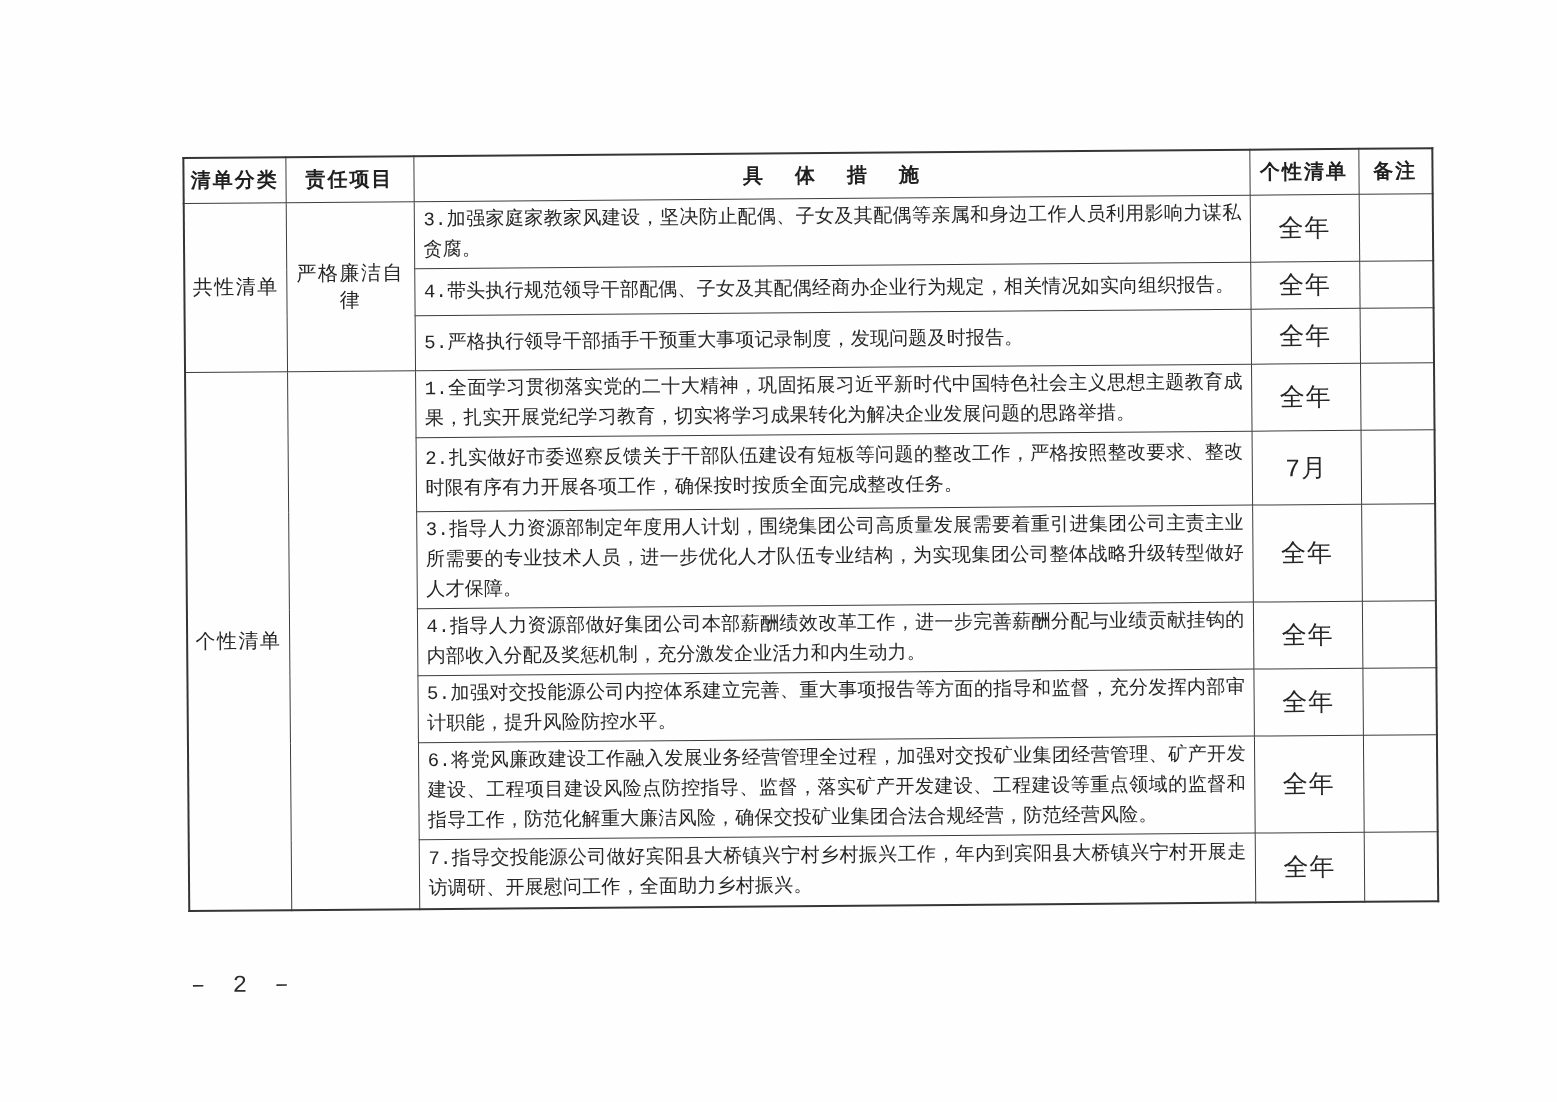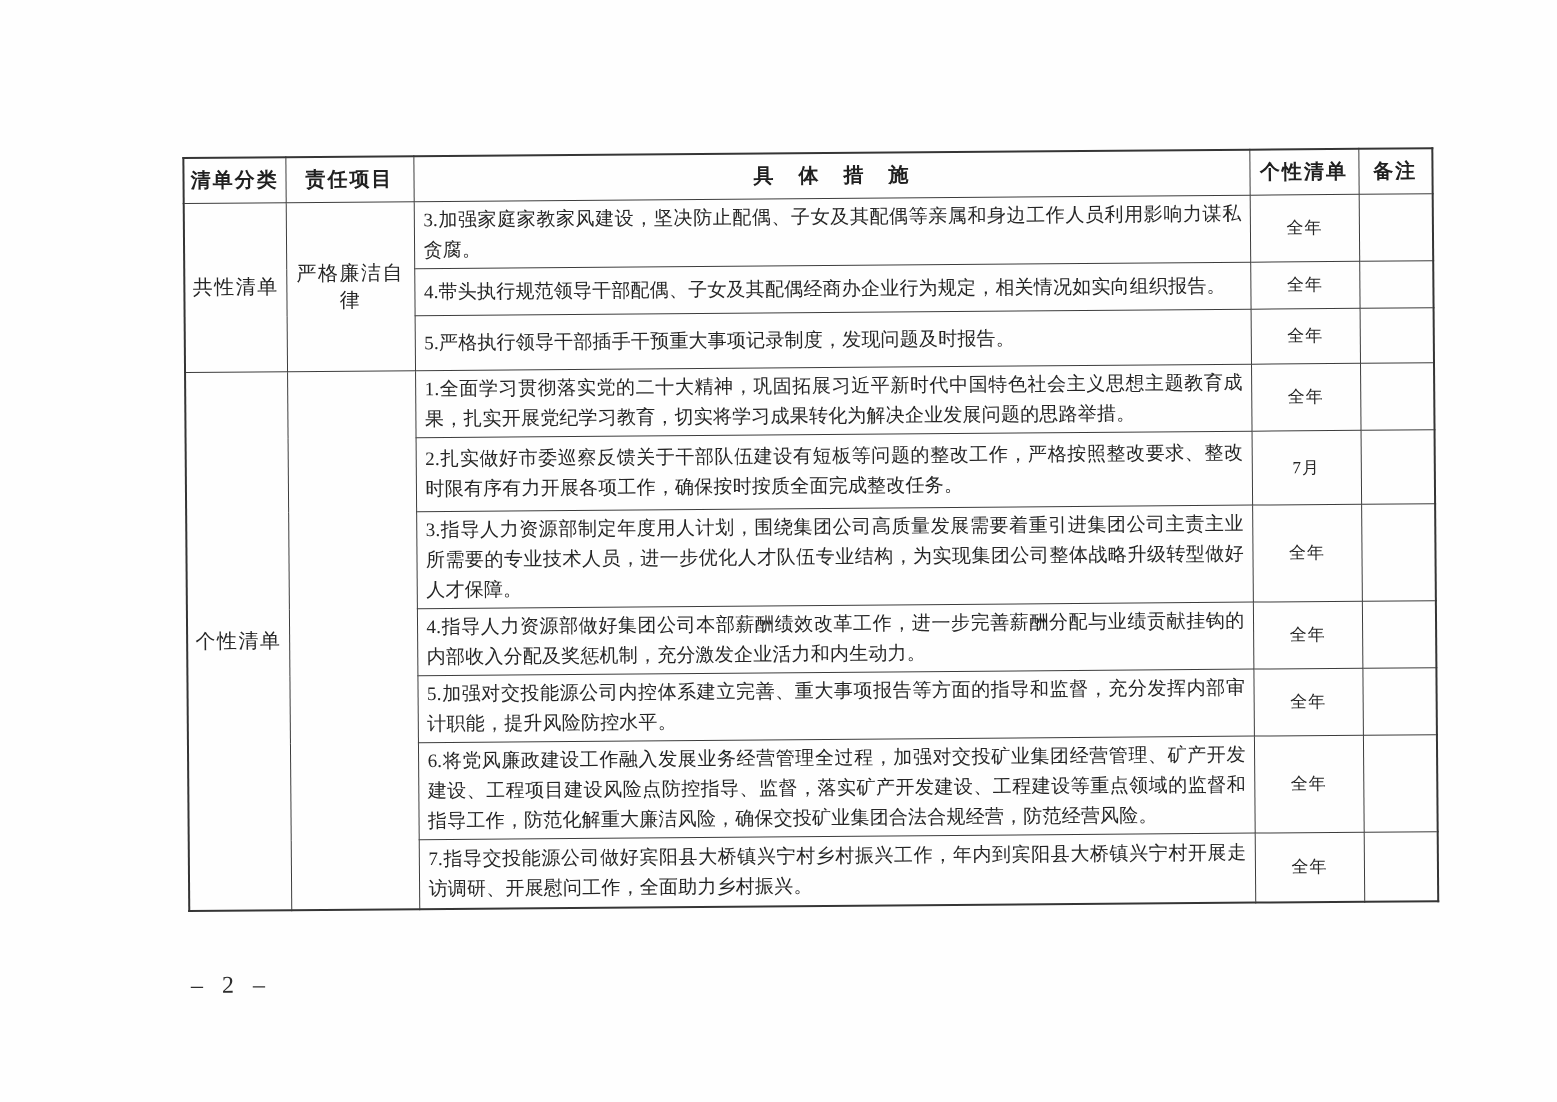--- a/index.html
+++ b/index.html
@@ -6,21 +6,21 @@
     margin: 0;
     padding: 0;
     background: #ffffff;
   }
   .page {
     position: relative;
     width: 1557px;
     height: 1102px;
     background: #fefefe;
     overflow: hidden;
-    font-family: Liberation Serif, serif;
+    font-family: Liberation Mono, monospace;
     color: #262626;
   }
   
   .scan {
     position: absolute;
     inset: 0;
     transform: rotate(-0.45deg);
     transform-origin: 188px 877px;
   }
   table.doc-table {
@@ -59,21 +59,21 @@
     line-height: 30px;
     padding: 3px 8px 3px 9px;
     text-align: justify;
     text-align-last: left;
     vertical-align: middle;
     letter-spacing: 0.2px;
   }
   td.deadline-cell {
     text-align: center;
     vertical-align: middle;
-    font-size: 17px;
+    font-size: 25px;
     letter-spacing: 1px;
   }
   td.remark-cell {
     text-align: center;
     vertical-align: middle;
     font-size: 19px;
   }
   .page-footer {
     position: absolute;
     left: 190px;

